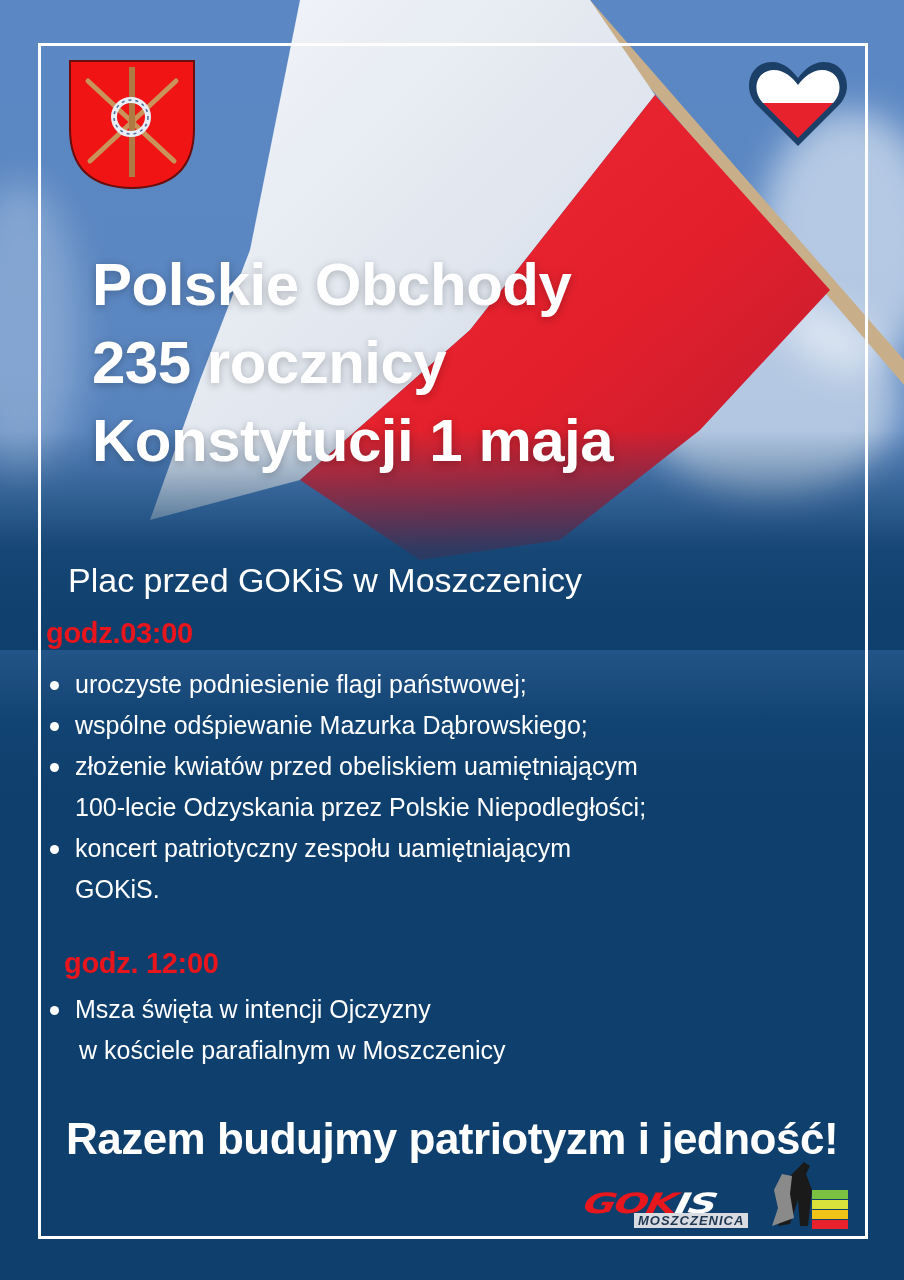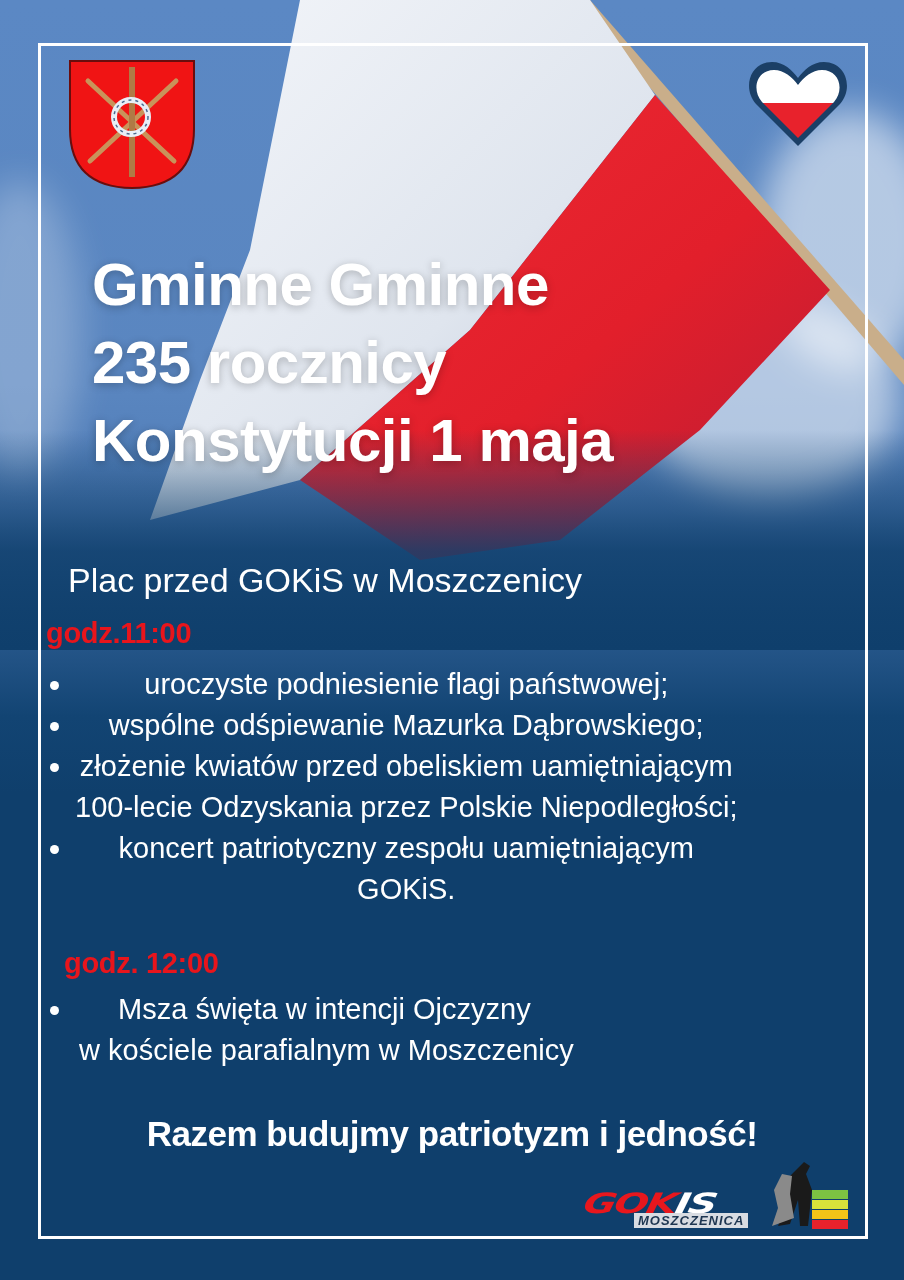--- a/index.html
+++ b/index.html
@@ -16,30 +16,30 @@
   .crest { position:absolute; left:68px; top:59px; width:128px; height:131px; }
   .heart { position:absolute; left:748px; top:58px; width:100px; height:92px; }
   .title { position:absolute; left:92px; top:246px; color:#ffffff; font-weight:700;
     font-size:60px; line-height:78px; letter-spacing:-0.5px;
     text-shadow:0 2px 8px rgba(0,0,0,0.25); }
   .title div { white-space:nowrap; }
   .venue { position:absolute; left:68px; top:561px; color:#ffffff; font-size:34px; white-space:nowrap;text-align:center; }
   .time { position:absolute; color:#e8151c; font-weight:700; font-size:29px; white-space:nowrap; letter-spacing:-0.3px;}
   .t1 { left:46px; top:617px; }
   .t2 { left:64px; top:947px; }
-  .list { position:absolute; left:48px; color:#ffffff; font-size:29px; line-height:41px;text-align:center; }
+  .list { position:absolute; left:48px; color:#ffffff; font-size:25px; line-height:41px; }
   .list .item { position:relative; padding-left:27px; white-space:nowrap; }
   .list .item::before { content:""; position:absolute; left:2px; top:17px; width:9px; height:9px;
     border-radius:50%; background:#ffffff; }
   .l1 { top:664px; }
   .l2 { top:989px; }
   .cont { padding-left:27px; white-space:nowrap; }
   .cont2 { padding-left:31px; white-space:nowrap; }
   .slogan { position:absolute; left:0; width:904px; top:1114px; text-align:center; color:#ffffff;
-    font-weight:700; font-size:35px; letter-spacing:-0.5px; white-space:nowrap; }
+    font-weight:700; font-size:44px; letter-spacing:-0.5px; white-space:nowrap; }
   .logo { position:absolute; left:584px; top:1160px; width:270px; height:70px; }
   .logo-text { position:absolute; left:0; top:20px; font-family:"DejaVu Sans", sans-serif;
     font-weight:700; font-style:italic; font-size:40px; letter-spacing:-2px; color:#e8171d;
     transform:skewX(-12deg) scaleY(0.7); transform-origin:left; }
   .logo-text .is { color:#ffffff; }
   .logo-sub { position:absolute; left:50px; top:53px; font-size:13px; font-weight:700; color:#1d3550;
     letter-spacing:1px; background:#d8dce2; padding:0 4px; font-style:italic; }
   .bars { position:absolute; left:228px; top:30px; width:36px; }
   .bars span { display:block; height:9px; margin-bottom:1px; }
 </style>
@@ -91,28 +91,28 @@
   <clipPath id="hc">
       <path d="M50 80 L14 44 C3 31 9 12 26 12 C36 12 44 19 50 27 C56 19 64 12 74 12 C91 12 97 31 86 44 Z"></path>
     </clipPath>
   <g clip-path="url(#hc)">
     <rect x="0" y="0" width="100" height="45" fill="#ffffff"></rect>
     <rect x="0" y="45" width="100" height="50" fill="#e8222c"></rect>
   </g>
 </svg>
 
 <div class="title">
-  <div>Gminne Gminne</div>
+  <div>Polskie Obchody</div>
   <div>235 rocznicy</div>
   <div>Konstytucji 1 maja</div>
 </div>
 
 <div class="venue">Plac przed GOKiS w Moszczenicy</div>
 
-<div class="time t1">godz.11:00</div>
+<div class="time t1">godz.03:00</div>
 <div class="list l1">
   <div class="item">uroczyste podniesienie flagi państwowej;</div>
   <div class="item">wspólne odśpiewanie Mazurka Dąbrowskiego;</div>
   <div class="item">złożenie kwiatów przed obeliskiem uamiętniającym</div>
   <div class="cont">100-lecie Odzyskania przez Polskie Niepodległości;</div>
   <div class="item">koncert patriotyczny zespołu uamiętniającym</div>
   <div class="cont">GOKiS.</div>
 </div>
 
 <div class="time t2">godz. 12:00</div>

